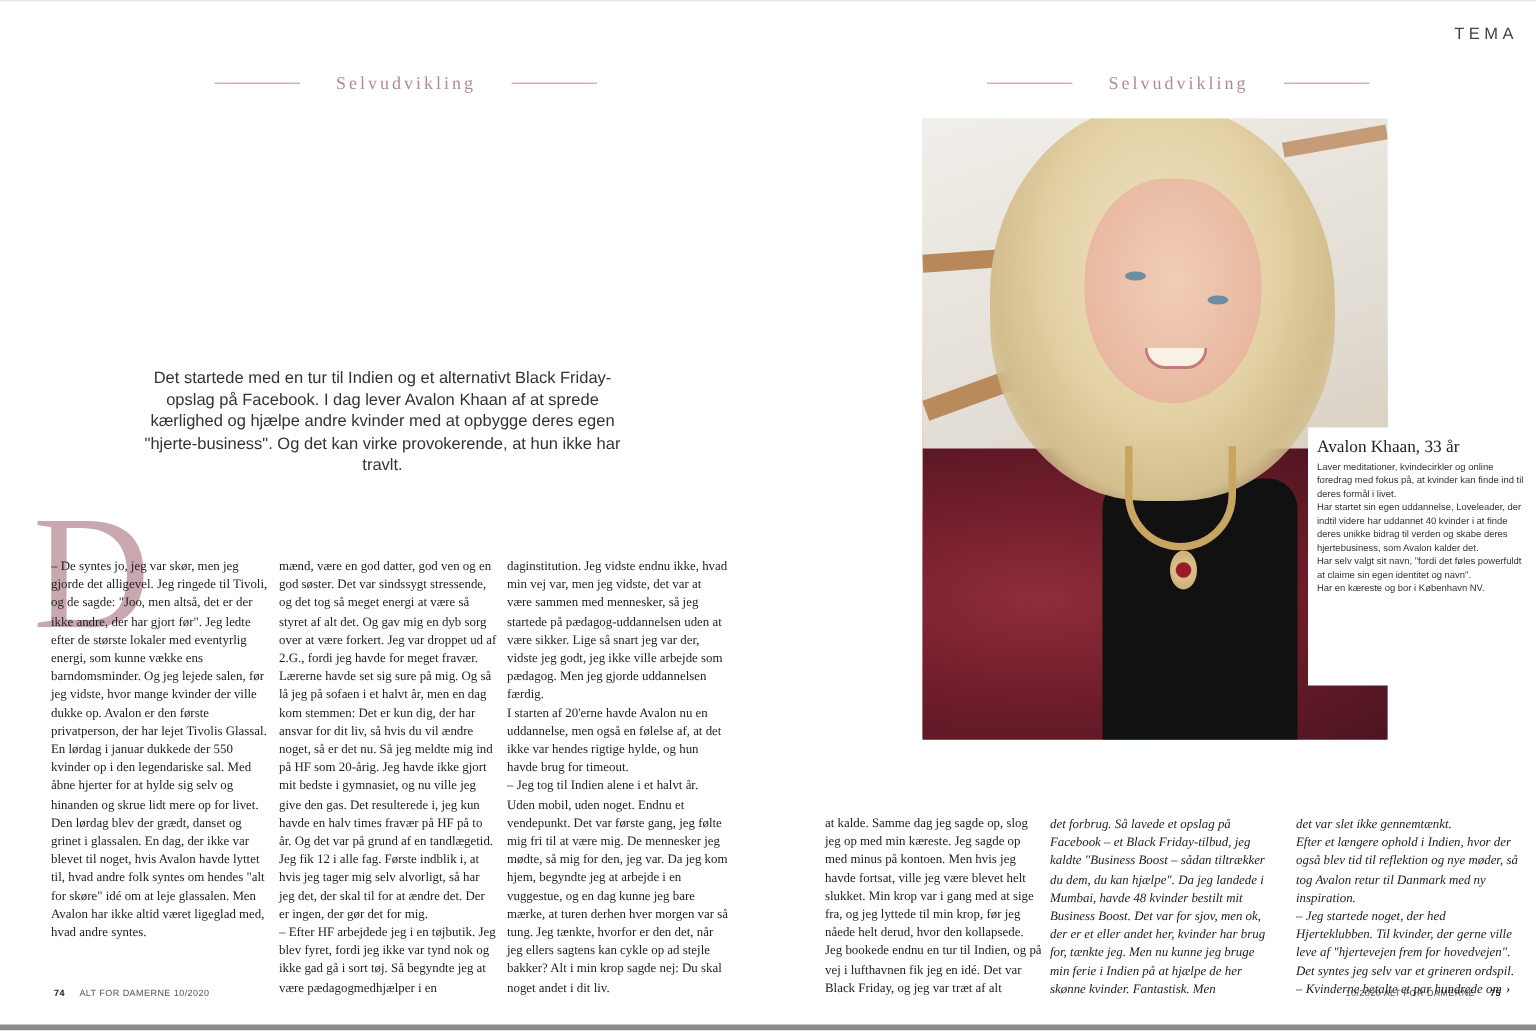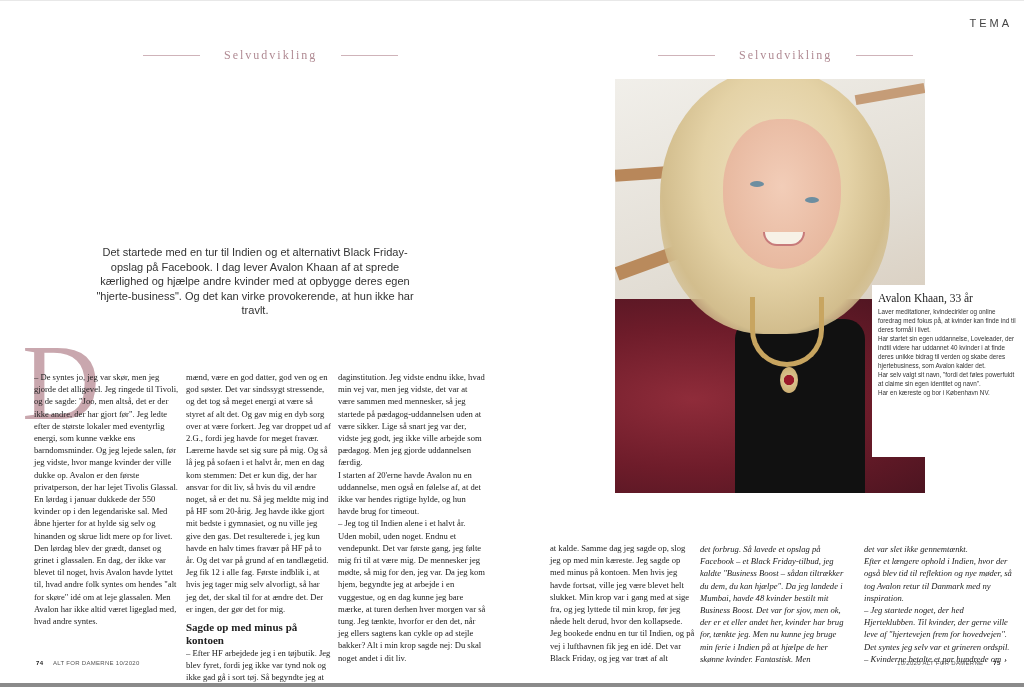--- a/index.html
+++ b/index.html
@@ -76,21 +76,20 @@
 
     <div class="dropcap">D</div>
 
     <div class="col" style="left:34px; top:370px; width:146px;">
       <p>– De syntes jo, jeg var skør, men jeg gjorde det alligevel. Jeg ringede til Tivoli, og de sagde: "Joo, men altså, det er der ikke andre, der har gjort før". Jeg ledte efter de største lokaler med eventyrlig energi, som kunne vække ens barndomsminder. Og jeg lejede salen, før jeg vidste, hvor mange kvinder der ville dukke op. Avalon er den første privatperson, der har lejet Tivolis Glassal. En lørdag i januar dukkede der 550 kvinder op i den legendariske sal. Med åbne hjerter for at hylde sig selv og hinanden og skrue lidt mere op for livet.</p>
       <p>Den lørdag blev der grædt, danset og grinet i glassalen. En dag, der ikke var blevet til noget, hvis Avalon havde lyttet til, hvad andre folk syntes om hendes "alt for skøre" idé om at leje glassalen. Men Avalon har ikke altid været ligeglad med, hvad andre syntes.</p>
     </div>
 
     <div class="col" style="left:186px; top:370px; width:146px;">
       <p>mænd, være en god datter, god ven og en god søster. Det var sindssygt stressende, og det tog så meget energi at være så styret af alt det. Og gav mig en dyb sorg over at være forkert. Jeg var droppet ud af 2.G., fordi jeg havde for meget fravær. Lærerne havde set sig sure på mig. Og så lå jeg på sofaen i et halvt år, men en dag kom stemmen: Det er kun dig, der har ansvar for dit liv, så hvis du vil ændre noget, så er det nu. Så jeg meldte mig ind på HF som 20-årig. Jeg havde ikke gjort mit bedste i gymnasiet, og nu ville jeg give den gas. Det resulterede i, jeg kun havde en halv times fravær på HF på to år. Og det var på grund af en tandlægetid. Jeg fik 12 i alle fag. Første indblik i, at hvis jeg tager mig selv alvorligt, så har jeg det, der skal til for at ændre det. Der er ingen, der gør det for mig.</p>
-      <h3>Sagde op med minus på kontoen</h3>
       <p>– Efter HF arbejdede jeg i en tøjbutik. Jeg blev fyret, fordi jeg ikke var tynd nok og ikke gad gå i sort tøj. Så begyndte jeg at være pædagogmedhjælper i en</p>
     </div>
 
     <div class="col" style="left:338px; top:370px; width:148px;">
       <p>daginstitution. Jeg vidste endnu ikke, hvad min vej var, men jeg vidste, det var at være sammen med mennesker, så jeg startede på pædagog-uddannelsen uden at være sikker. Lige så snart jeg var der, vidste jeg godt, jeg ikke ville arbejde som pædagog. Men jeg gjorde uddannelsen færdig.</p>
       <p>I starten af 20'erne havde Avalon nu en uddannelse, men også en følelse af, at det ikke var hendes rigtige hylde, og hun havde brug for timeout.</p>
       <p>– Jeg tog til Indien alene i et halvt år. Uden mobil, uden noget. Endnu et vendepunkt. Det var første gang, jeg følte mig fri til at være mig. De mennesker jeg mødte, så mig for den, jeg var. Da jeg kom hjem, begyndte jeg at arbejde i en vuggestue, og en dag kunne jeg bare mærke, at turen derhen hver morgen var så tung. Jeg tænkte, hvorfor er den det, når jeg ellers sagtens kan cykle op ad stejle bakker? Alt i min krop sagde nej: Du skal noget andet i dit liv.</p>
     </div>
 
     <div class="folio" style="left:28px;">

